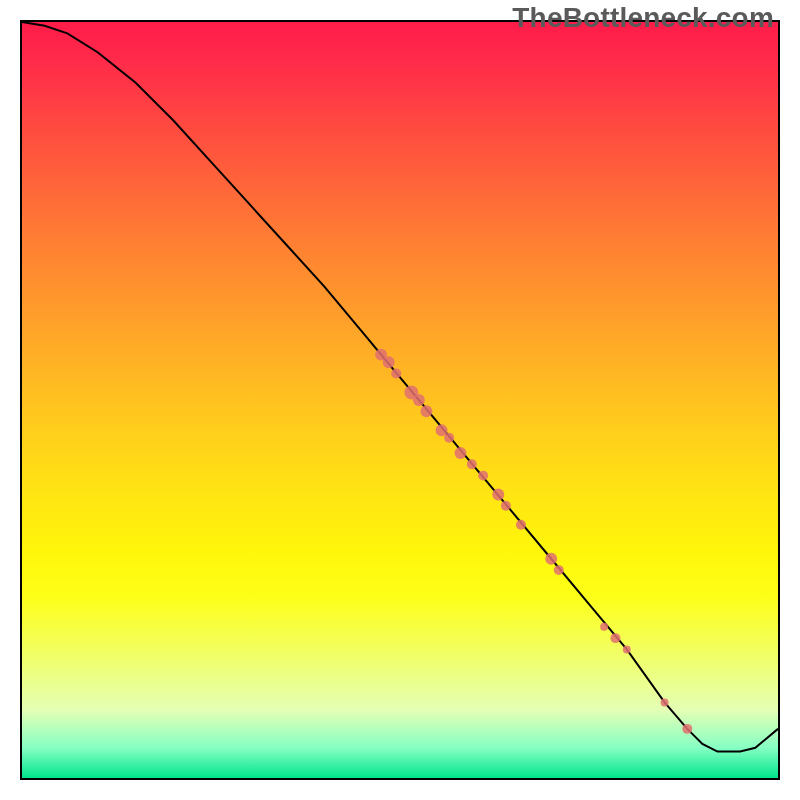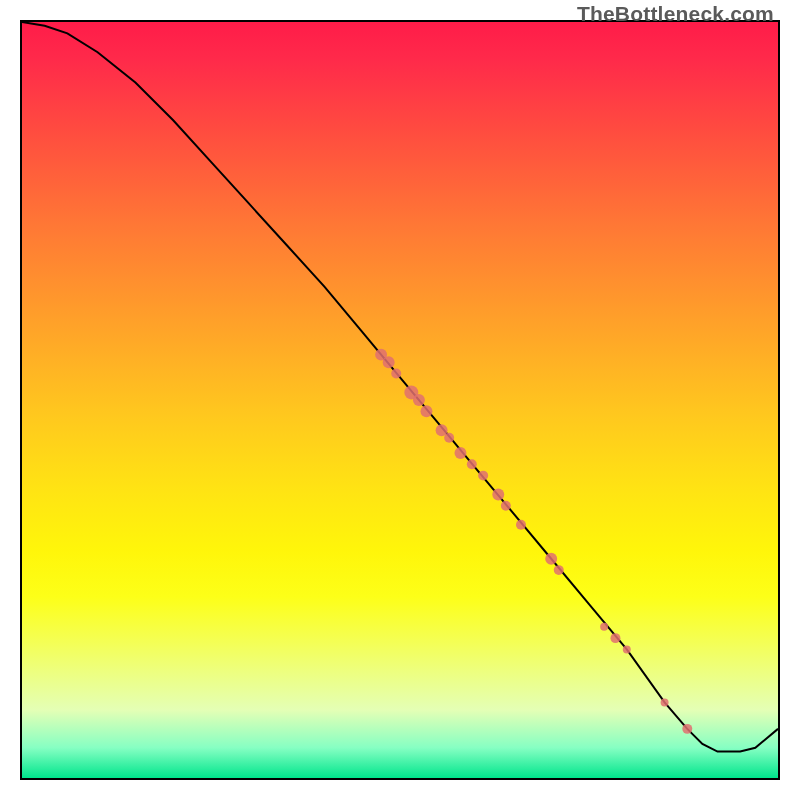--- a/index.html
+++ b/index.html
@@ -34,21 +34,21 @@
       #f4ff55 82%,
       #e4ffb5 91%,
       #86ffc3 96%,
       #00e58c 100%
     );
   }
   .watermark {
     position: absolute;
     top: 2px;
     right: 26px;
-    font-size: 21px;
+    font-size: 28px;
     font-weight: bold;
     color: #5a5a5a;
     letter-spacing: 0.2px;
     z-index: 10;
   }
   svg.overlay {
     position: absolute;
     inset: 0;
     width: 100%;
     height: 100%;

